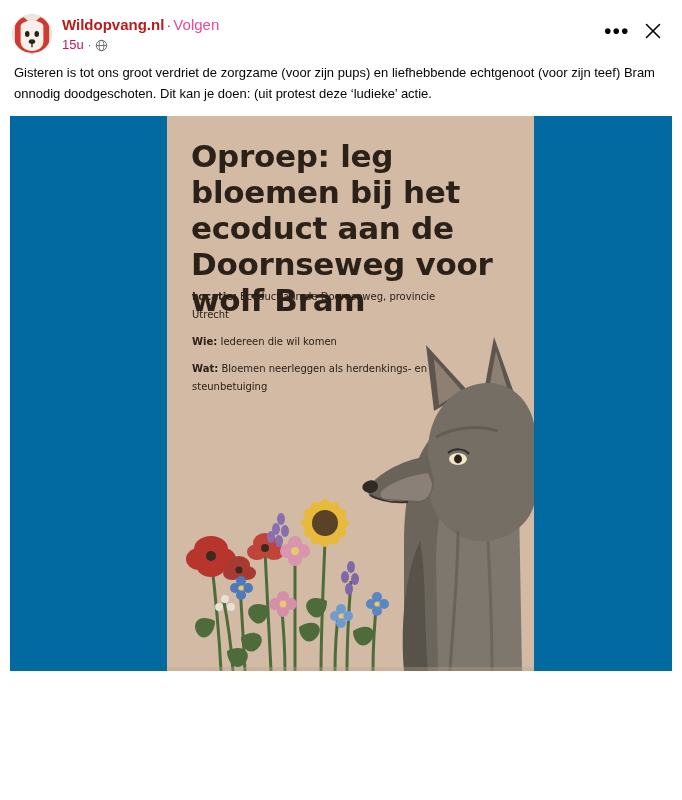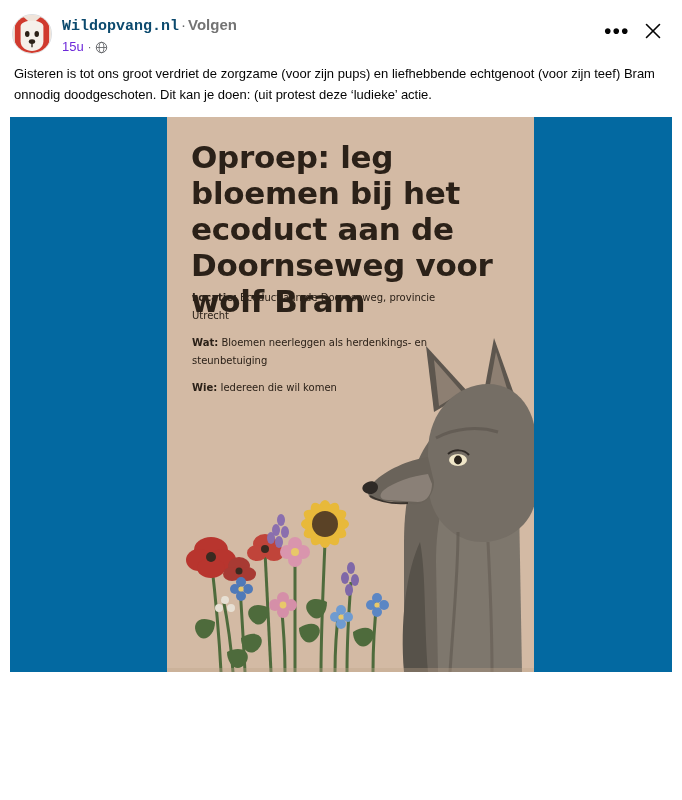--- a/index.html
+++ b/index.html
@@ -46,33 +46,33 @@
     padding-top: 1px;
   }
 
   .name-row {
     font-size: 15px;
     line-height: 19px;
     color: #050505;
     font-weight: bold;
     white-space: nowrap;
   }
-  .page-name { color: #0c4a6e; font-family: Liberation Mono, monospace; }
+  .page-name { color: #b91c1c; }
   .dot-sep { color: #65676b; font-weight: normal; padding: 0 2px; }
-  .follow-link { color: #737373; font-weight: bold; cursor: pointer; text-align: right; }
+  .follow-link { color: #ec4899; font-weight: normal; cursor: pointer; text-align: right; }
 
   .meta-row {
     display: flex;
     align-items: center;
     font-size: 13px;
     line-height: 16px;
     color: #65676b;
     margin-top: 3px;
   }
-  .meta-time { color: #6d28d9; }
+  .meta-time { color: #be185d; }
   .meta-dot { margin: 0 4px; color: #65676b; font-size: 11px; }
   .globe-icon { display: inline-block; width: 13px; height: 13px; }
   .globe-icon svg { display: block; }
 
   .header-actions {
     display: flex;
     align-items: center;
     gap: 2px;
     padding-top: 2px;
   }
@@ -254,24 +254,24 @@
 
       <div class="poster">
 
         <div class="poster-title">Oproep: leg bloemen bij het ecoduct aan de Doornseweg voor wolf Bram</div>
 
         <div class="poster-details">
           <p>
             <b>Locatie:</b><span> Ecoduct aan de Doornseweg, provincie Utrecht</span>
           </p>
           <p>
-            <b>Wat:</b><span> Bloemen neerleggen als herdenkings- en steunbetuiging</span>
+            <b>Wie:</b><span> Iedereen die wil komen</span>
           </p>
           <p>
-            <b>Wie:</b><span> Iedereen die wil komen</span>
+            <b>Wat:</b><span> Bloemen neerleggen als herdenkings- en steunbetuiging</span>
           </p>
         </div>
 
         <div class="wolf-wrap">
           <svg viewBox="0 0 232 430" xmlns="http://www.w3.org/2000/svg">
 
             <path d="M96 430 L96 300 C96 240 112 200 140 180 L200 180 L210 430 Z" fill="#6c655c"></path>
             <path d="M130 430 L128 320 C128 270 140 230 166 205 L210 205 L214 430 Z" fill="#7e776d"></path>
 
             <path d="M96 430 C92 380 98 330 112 300 C118 330 116 380 120 430 Z" fill="#57524a"></path>

